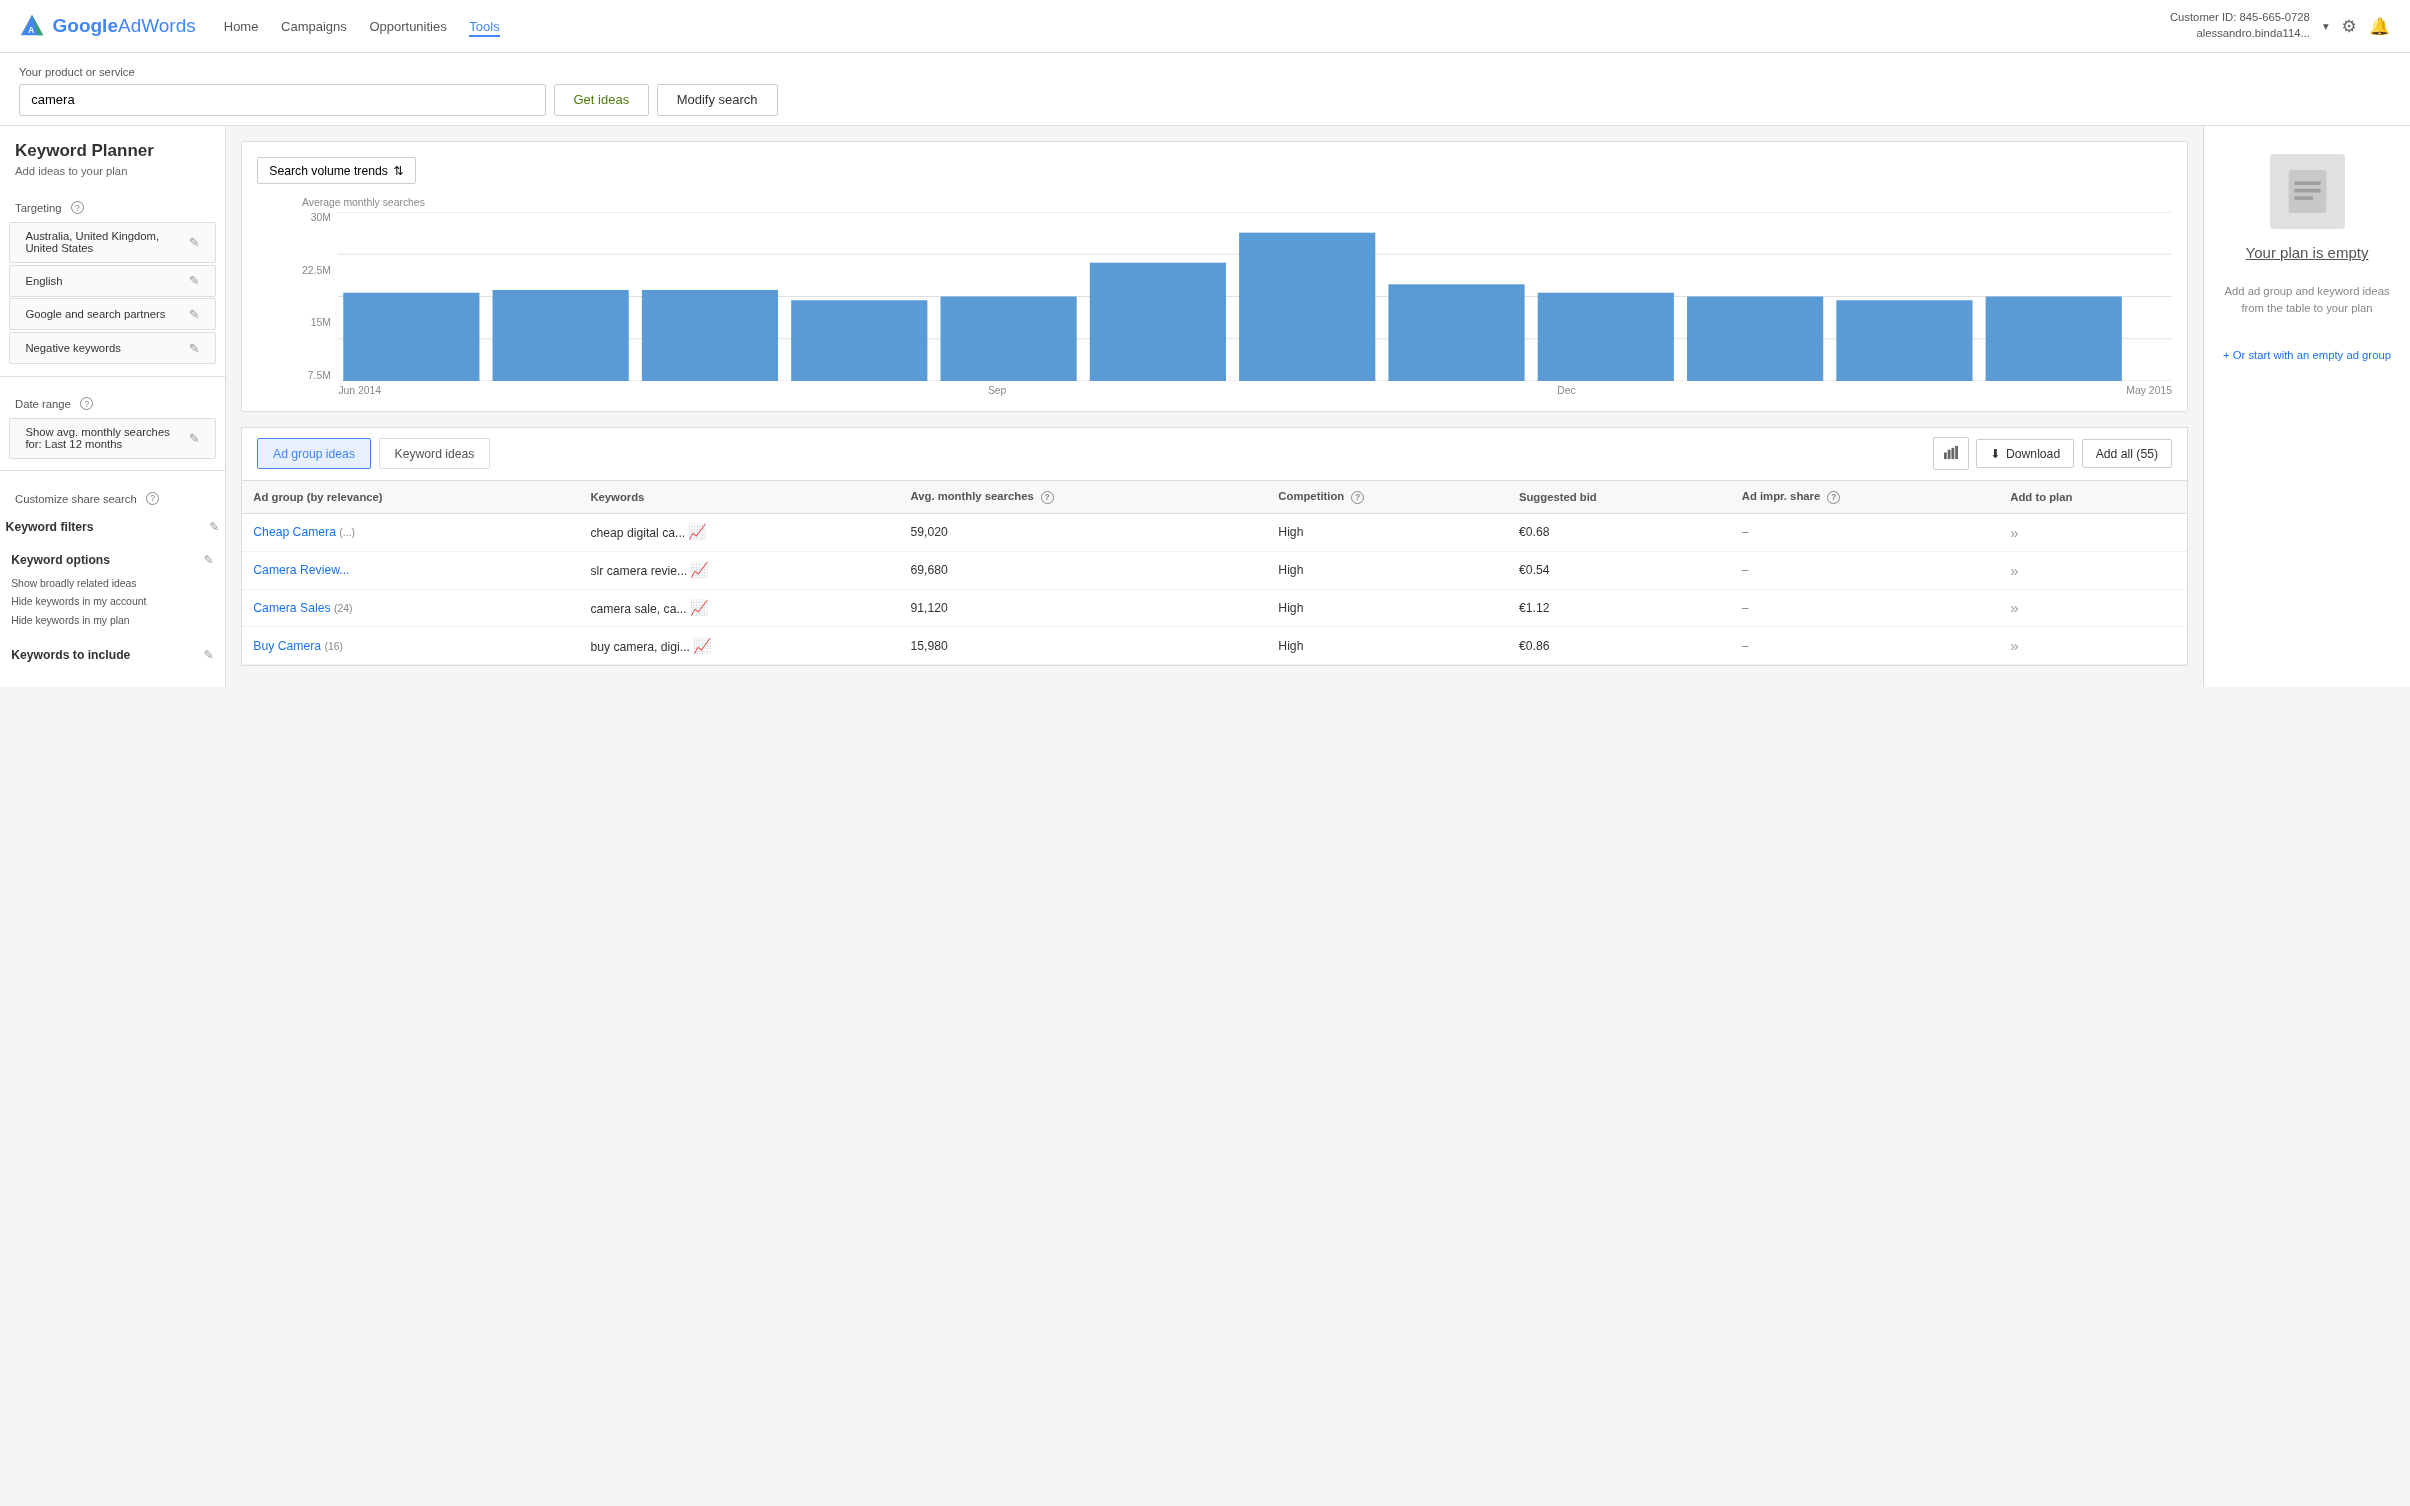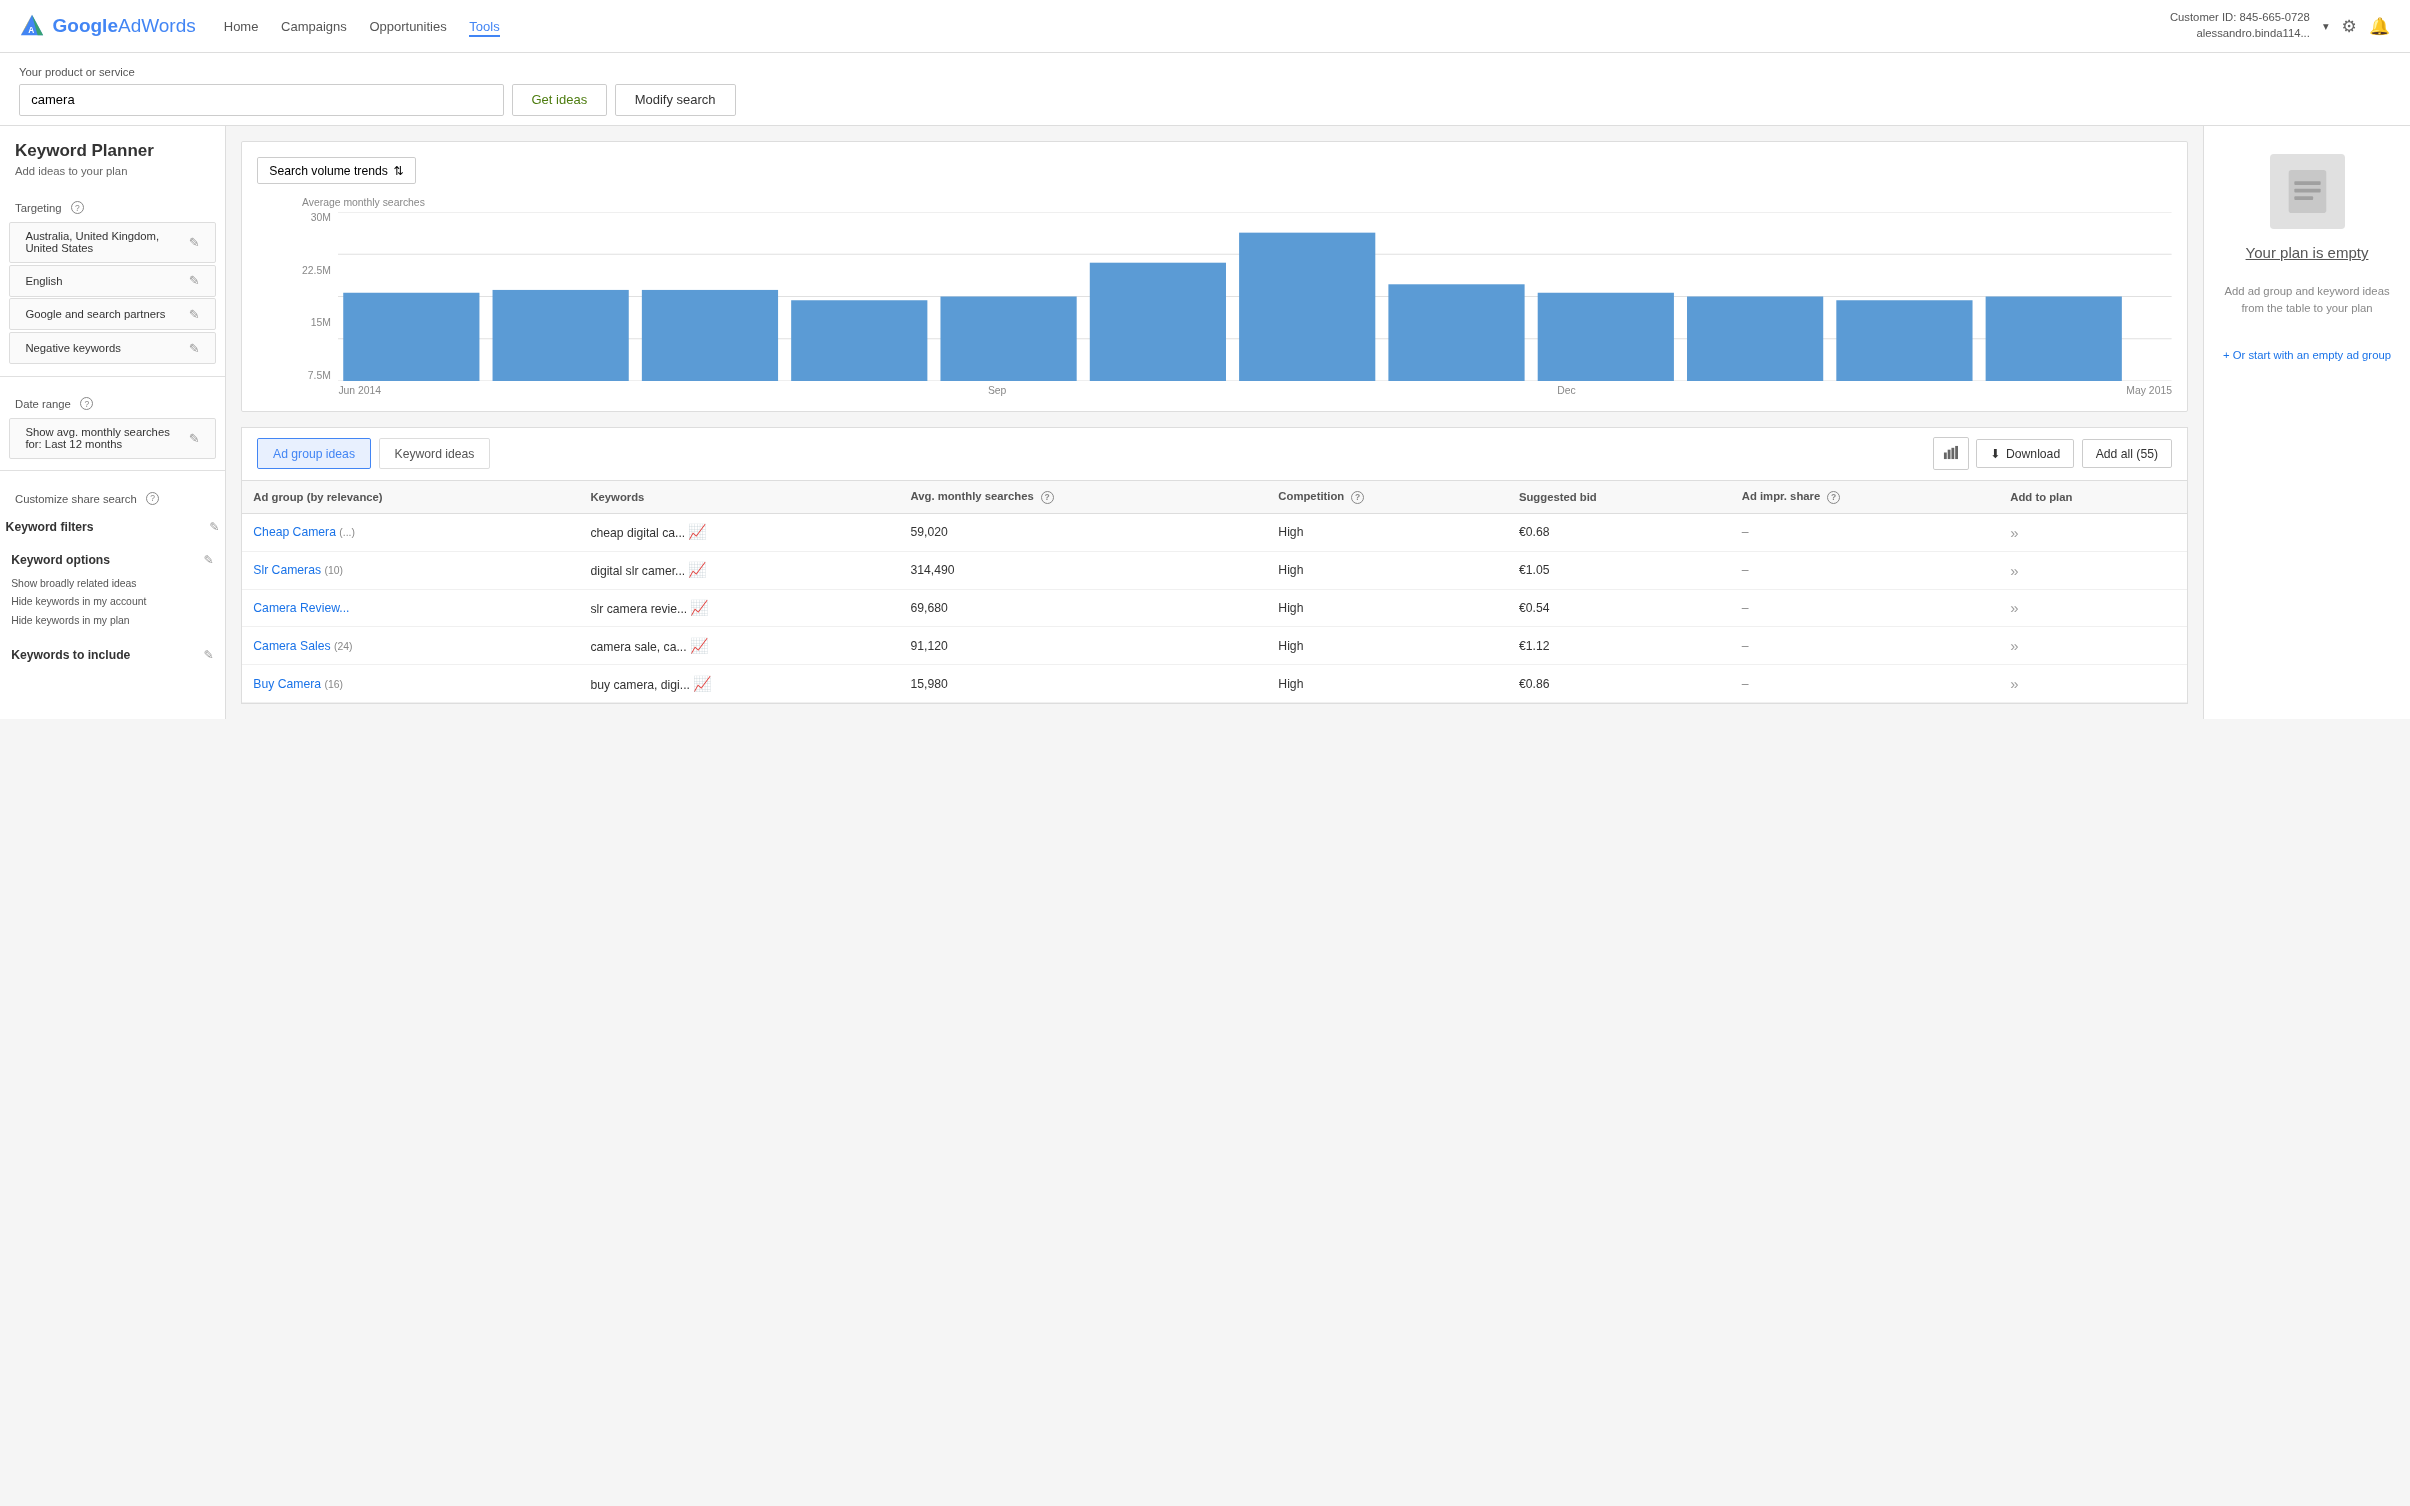--- a/index.html
+++ b/index.html
@@ -49,21 +49,21 @@
     .expand-section-sub { font-size: 10.4px; color: #555; padding: 1.9px 5.6px 5.6px; }
 
     
     .subheader {
       background: #fff; padding: 13px 19px 9.4px;
       border-bottom: 0.9px solid #ddd;
     }
     .subheader-label { font-size: 11.3px; color: #555; margin-bottom: 5.6px; }
     .search-row { display: flex; gap: 7.5px; align-items: center; }
     .search-input {
-      width: 485px; padding: 7.5px 11.3px; border: 0.9px solid #ccc;
+      width: 527px; padding: 7.5px 11.3px; border: 0.9px solid #ccc;
       border-radius: 1.9px; font-size: 13px; outline: none;
     }
     .btn-primary {
       padding: 7.5px 19px; background: #fff; border: 0.9px solid #ccc;
       border-radius: 1.9px; cursor: pointer; font-size: 13px; color: #4d7c0f;
     }
     .btn-secondary {
       padding: 7.5px 19px; background: #fff; border: 0.9px solid #ccc;
       border-radius: 1.9px; cursor: pointer; font-size: 13px; color: #333;
     }
@@ -370,37 +370,20 @@
       <td>59,020</td>
       <td>High</td>
       <td>€0.68</td>
       <td class="dash-cell">–</td>
       <td>
         <span class="add-arrow">»</span>
       </td>
     </tr>
             <tr>
       <td>
-        <a class="link-cell">Slr Cameras</a>
-        <span class="small-text">(10)</span>
-      </td>
-      <td>
-        <span>digital slr camer...</span>
-        <span class="chart-mini-icon" title="View trend">📈</span>
-      </td>
-      <td>314,490</td>
-      <td>High</td>
-      <td>€1.05</td>
-      <td class="dash-cell">–</td>
-      <td>
-        <span class="add-arrow">»</span>
-      </td>
-    </tr>
-            <tr>
-      <td>
         <a class="link-cell">Camera Review...</a>
         <span class="small-text"></span>
       </td>
       <td>
         <span>slr camera revie...</span>
         <span class="chart-mini-icon" title="View trend">📈</span>
       </td>
       <td>69,680</td>
       <td>High</td>
       <td>€0.54</td>

